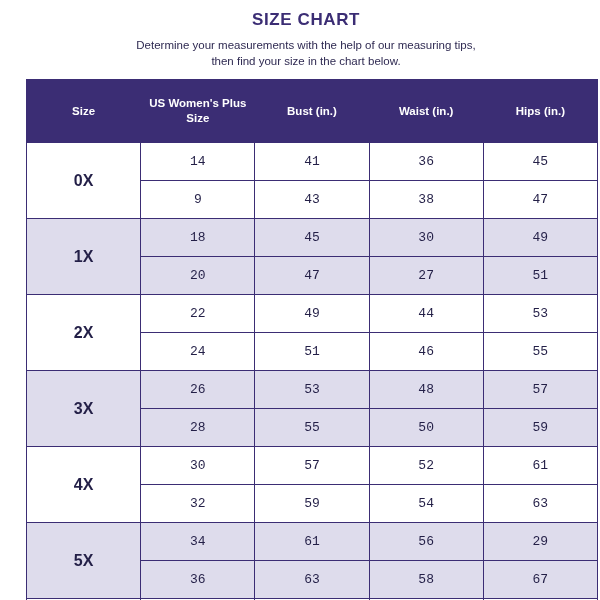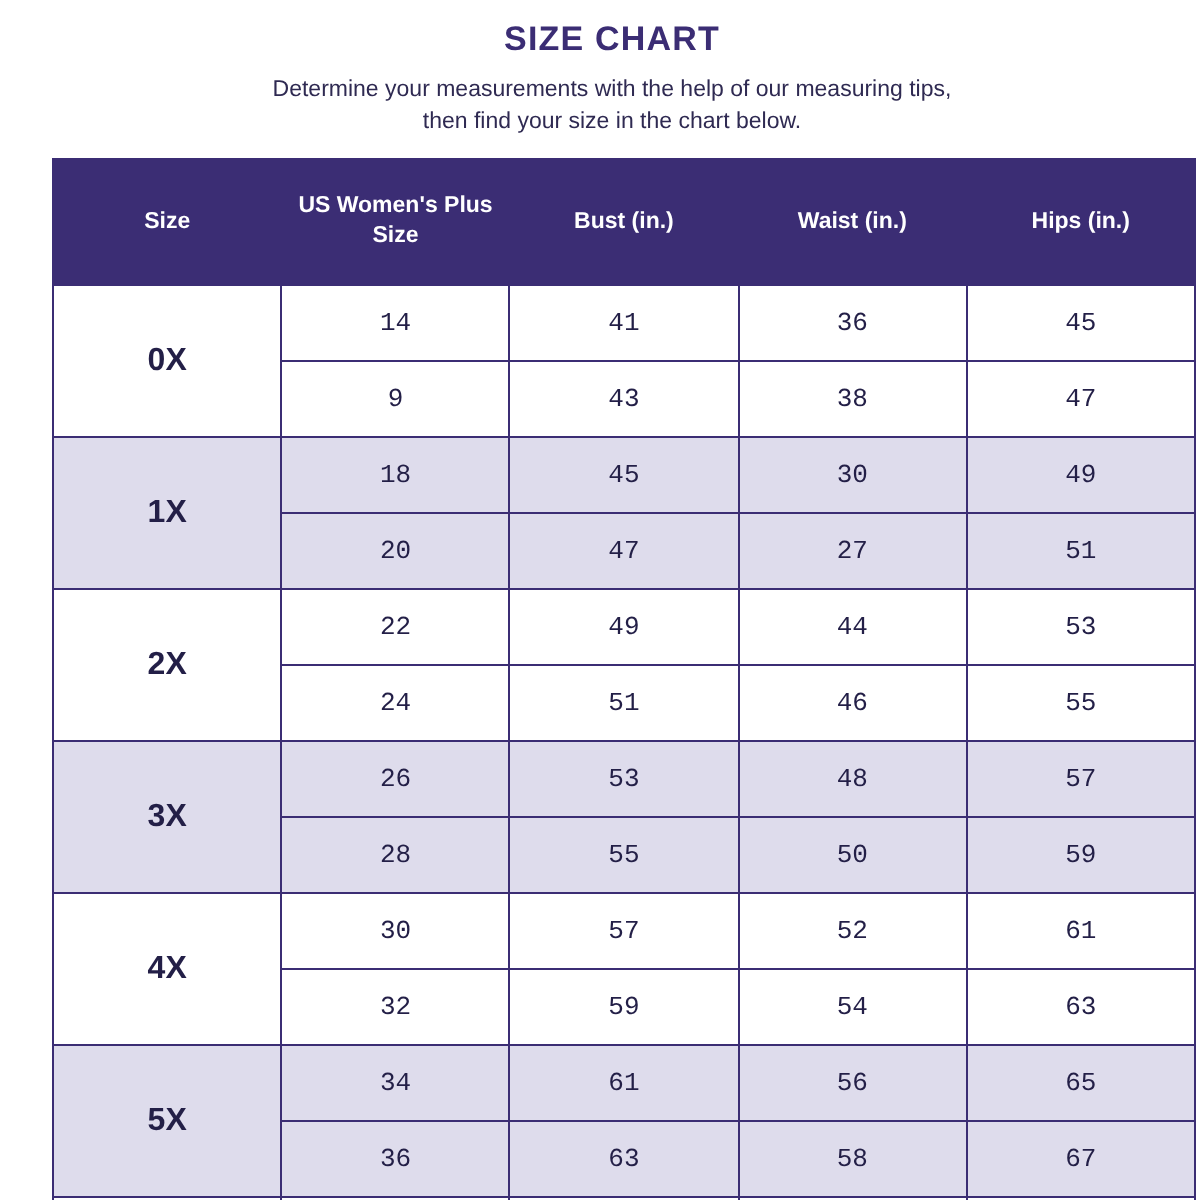--- a/index.html
+++ b/index.html
@@ -166,21 +166,21 @@
           <td class="datacell">32</td>
           <td class="datacell">59</td>
           <td class="datacell">54</td>
           <td class="datacell">63</td>
         </tr>
         <tr class="alt">
           <td class="sizecell" rowspan="2">5X</td>
           <td class="datacell">34</td>
           <td class="datacell">61</td>
           <td class="datacell">56</td>
-          <td class="datacell">65</td>
+          <td class="datacell">29</td>
         </tr>
         <tr class="alt">
           <td class="datacell">36</td>
           <td class="datacell">63</td>
           <td class="datacell">58</td>
           <td class="datacell">67</td>
         </tr>
         <tr class="plain">
           <td class="sizecell" rowspan="1">6X</td>
           <td class="datacell">38</td>

